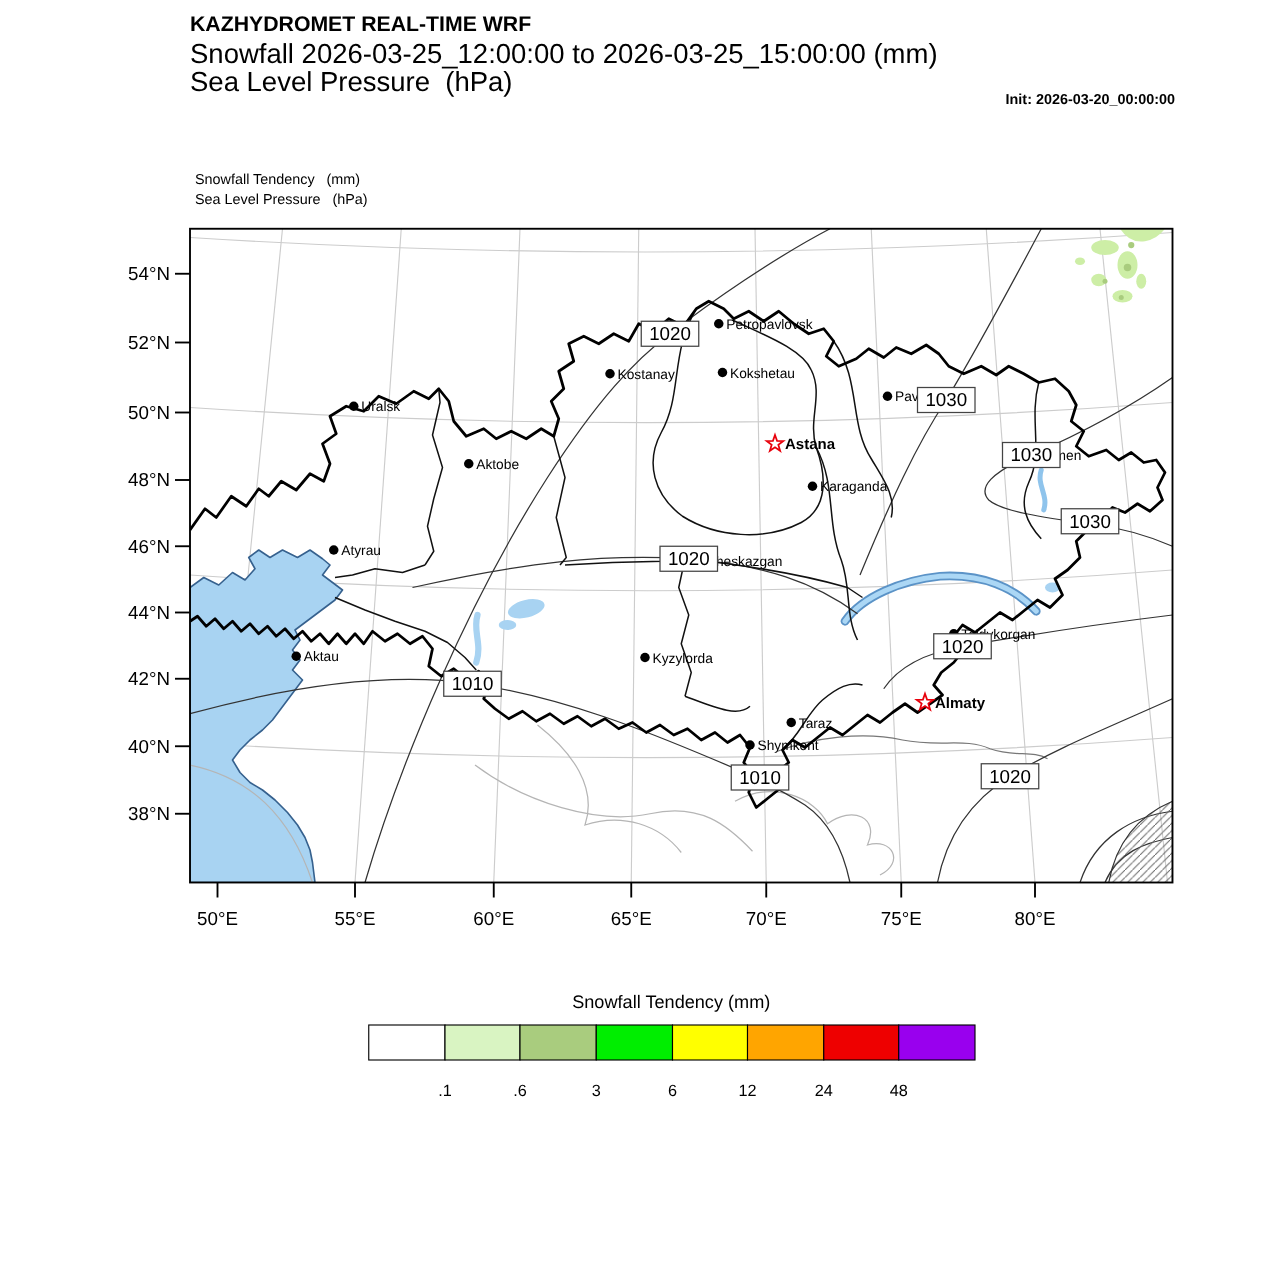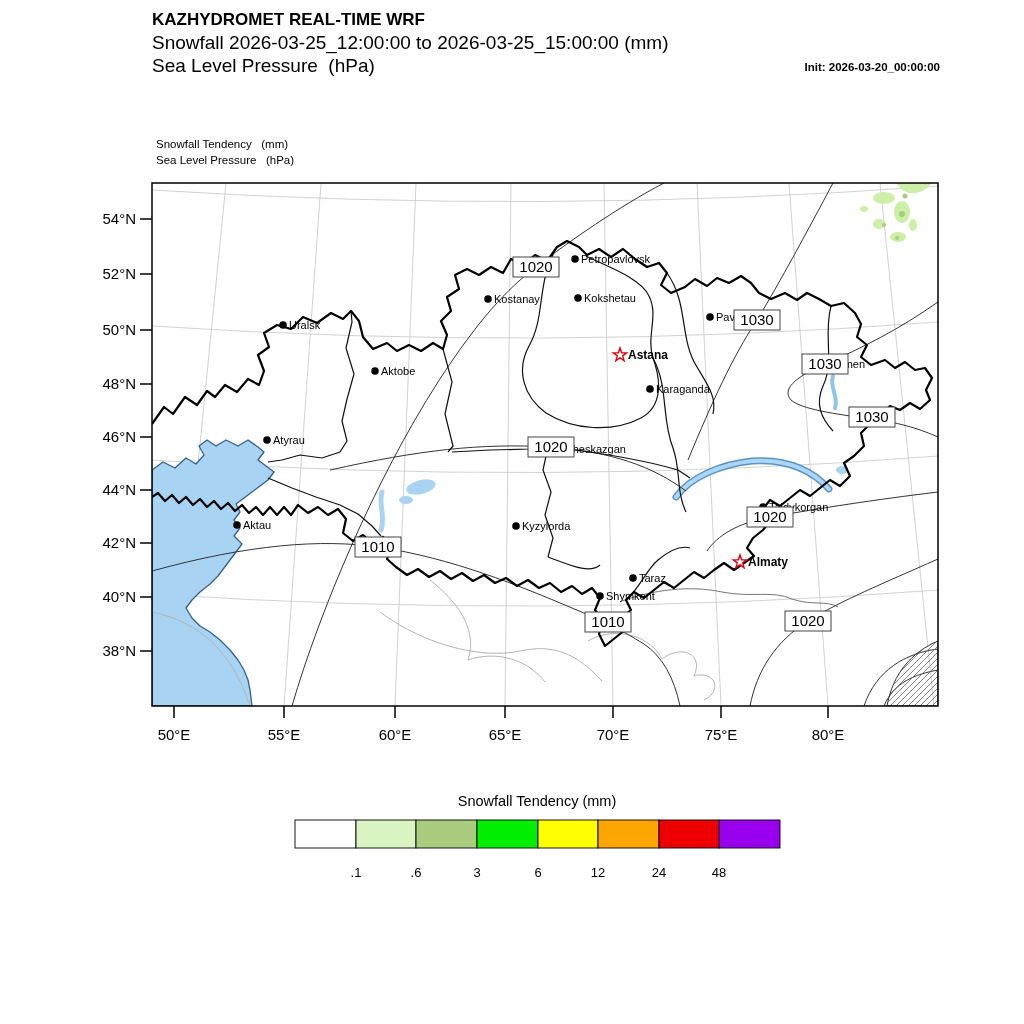--- a/index.html
+++ b/index.html
@@ -1,21 +1,21 @@
 <!DOCTYPE html>
 <html><head>
 <meta charset="utf-8">
 <style>
   html,body{margin:0;padding:0;background:#ffffff;}
   #page{position:relative;width:1024px;height:1024px;background:#fff;overflow:hidden;
         font-family:"Liberation Sans", sans-serif;color:#000;}
   #header{position:absolute;left:152px;top:8px;line-height:23px;}
   #header .t1{font-size:17px;font-weight:bold;}
-  #header .t2,#header .t3{font-size:19px;font-weight:normal;}
-  #stamps{position:absolute;left:640px;top:60px;width:300px;text-align:right;
+  #header .t2,#header .t3{font-size:22px;font-weight:normal;}
+  #stamps{position:absolute;left:640px;top:73px;width:300px;text-align:right;
           font-size:11.5px;font-weight:bold;line-height:15px;}
   #maplegend{position:absolute;left:156px;top:136px;font-size:11.5px;line-height:16px;}
   svg text{fill:#000;}
   .axis-label{font-size:15px;}
   .city-label{font-size:11px;}
   .capital-label{font-size:12px;font-weight:bold;}
   .plabel-text{font-size:15px;}
   .cbar-title{font-size:14.5px;}
   .cbar-tick{font-size:13px;}
 </style>

